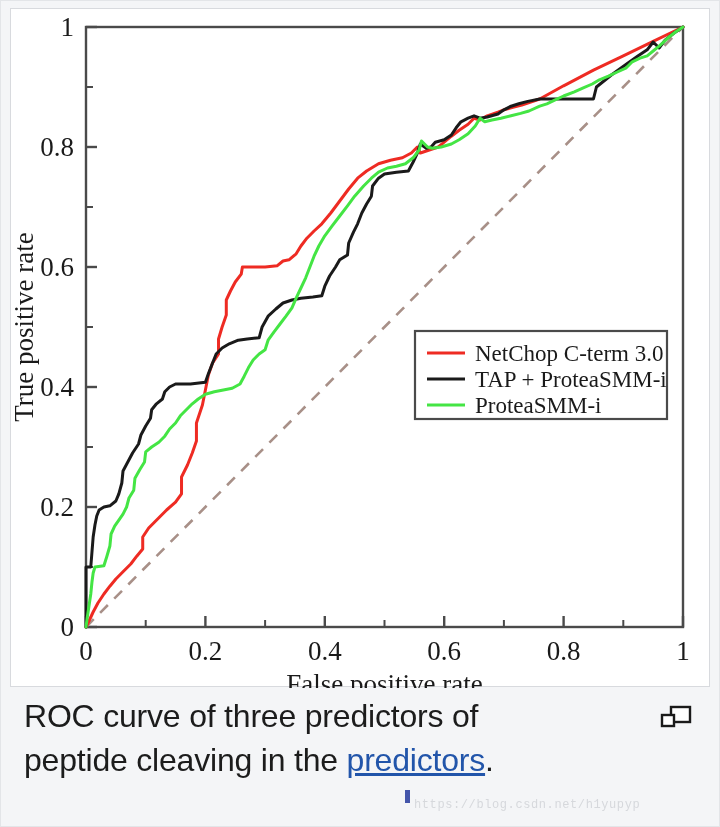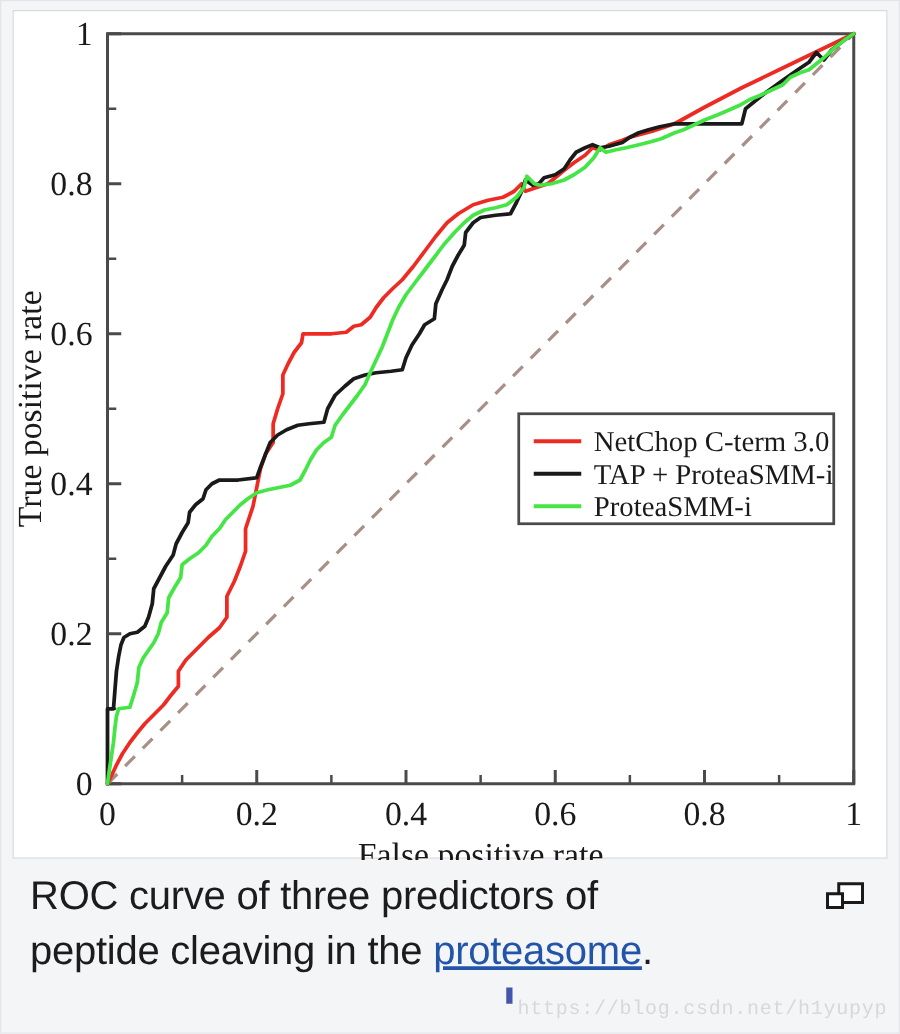--- a/index.html
+++ b/index.html
@@ -46,21 +46,21 @@
   }
   .caption-link{color:#2255aa;}
   .expand-icon{
     position:absolute;left:650px;top:12px;
     width:32px;height:28px;
     cursor:pointer;
   }
   .watermark{
     position:absolute;left:414px;top:798px;
     font-family:"Liberation Mono",monospace;
-    font-size:16px;
+    font-size:12px;
     color:#d6d8dc;
     letter-spacing:0.6px;
     white-space:nowrap;
   }
   .wm-tick{
     position:absolute;left:405px;top:790px;
     width:5px;height:13px;background:#4455aa;
   }
 </style>
 </head>
@@ -120,21 +120,21 @@
           <text x="464" y="378" font-family="&quot;Liberation Serif&quot;, serif" font-size="23" fill="#1a1a1a">TAP + ProteaSMM-i</text>
           <line x1="416" y1="396" x2="454" y2="396" stroke="#44e544" stroke-width="3.2"></line>
           <text x="464" y="404" font-family="&quot;Liberation Serif&quot;, serif" font-size="23" fill="#1a1a1a">ProteaSMM-i</text>
         </svg>
     </div>
   </div>
 
   <div class="caption-area">
     <div class="caption-text">
       <span>ROC curve of three predictors of</span><br>
-      <span>peptide cleaving in the </span><a class="caption-link" href="#">proteasome</a><span>.</span>
+      <span>peptide cleaving in the </span><a class="caption-link" href="#">predictors</a><span>.</span>
     </div>
 
     <div class="expand-icon">
       <svg width="32" height="28" viewBox="0 0 32 28">
         <rect x="11" y="3" width="19" height="15" fill="#ffffff" stroke="#1a1a1a" stroke-width="2.4"></rect>
         <rect x="2" y="11" width="12" height="11" fill="#ffffff" stroke="#1a1a1a" stroke-width="2.4"></rect>
       </svg>
     </div>
   </div>
 

